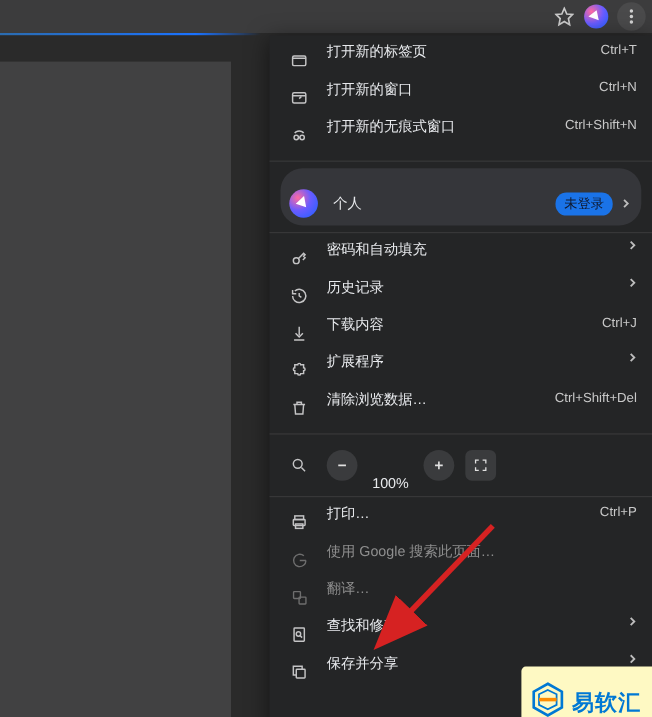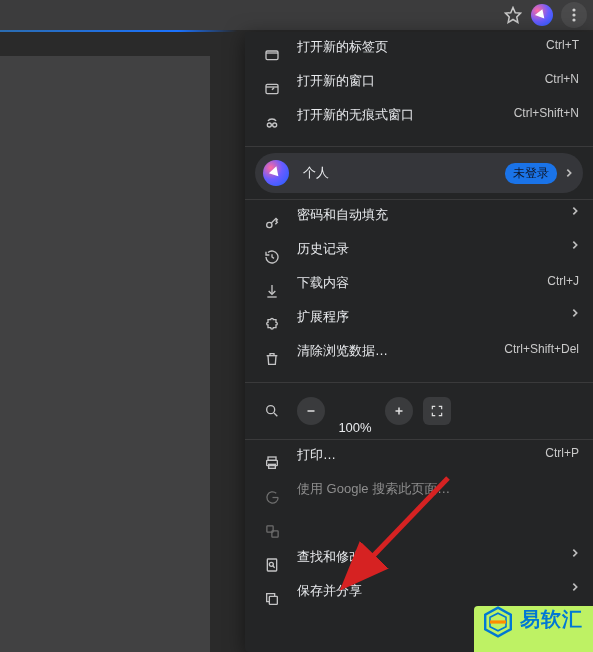--- a/index.html
+++ b/index.html
@@ -126,21 +126,21 @@
   }
 
   
   .profile-row {
     margin: 4px 10px;
     background: #35363a;
     border-radius: 20px;
     height: 40px;
     display:flex;
     align-items:center;
-    padding: 0 10px 0 8px;
+    padding: 12px 10px 0 8px;
   }
   .profile-row .pavatar {
     width: 26px; height: 26px;
     border-radius:50%;
     background: radial-gradient(circle at 30% 30%, #ff6aa0, #6a5cff 45%, #2a5fff 90%);
     position:relative;
     margin-right: 14px;
     flex:none;
   }
   .profile-row .pavatar::after{
@@ -208,24 +208,24 @@
   .arrow {
     position:absolute;
     pointer-events:none;
   }
 
   
   .watermark{
     position:absolute;
     right:0;
     bottom:0;
-    background:#bef264;
+    background:#fef9c3;
     height:46px;
     display:flex;
-    align-items:flex-start;
+    align-items:flex-end;
     padding:0 10px 0 8px;
     gap:6px;
     border-radius:4px 0 0 0;
   }
   .wm-logo{
     width:32px;height:32px;
     position:relative;
   }
   .wm-text{
     font-size:20px;
@@ -438,20 +438,21 @@
     <span class="label">使用 Google 搜索此页面…</span>
   </div>
 
   <div class="menu-item disabled">
     <span class="ico">
       <svg width="15" height="15" viewBox="0 0 24 24" fill="none" stroke="currentColor" stroke-width="2">
           <rect x="3" y="3" width="10" height="10" rx="1"></rect>
           <rect x="11" y="11" width="10" height="10" rx="1"></rect>
         </svg>
     </span>
+    <span class="label">翻译…</span>
   </div>
 
   <div class="menu-item">
     <span class="ico">
       <svg width="16" height="16" viewBox="0 0 24 24" fill="none" stroke="currentColor" stroke-width="2">
           <rect x="5" y="3" width="14" height="18" rx="1"></rect>
           <circle cx="11" cy="11" r="3"></circle>
           <path d="M13 13l3 3"></path>
         </svg>
     </span>

